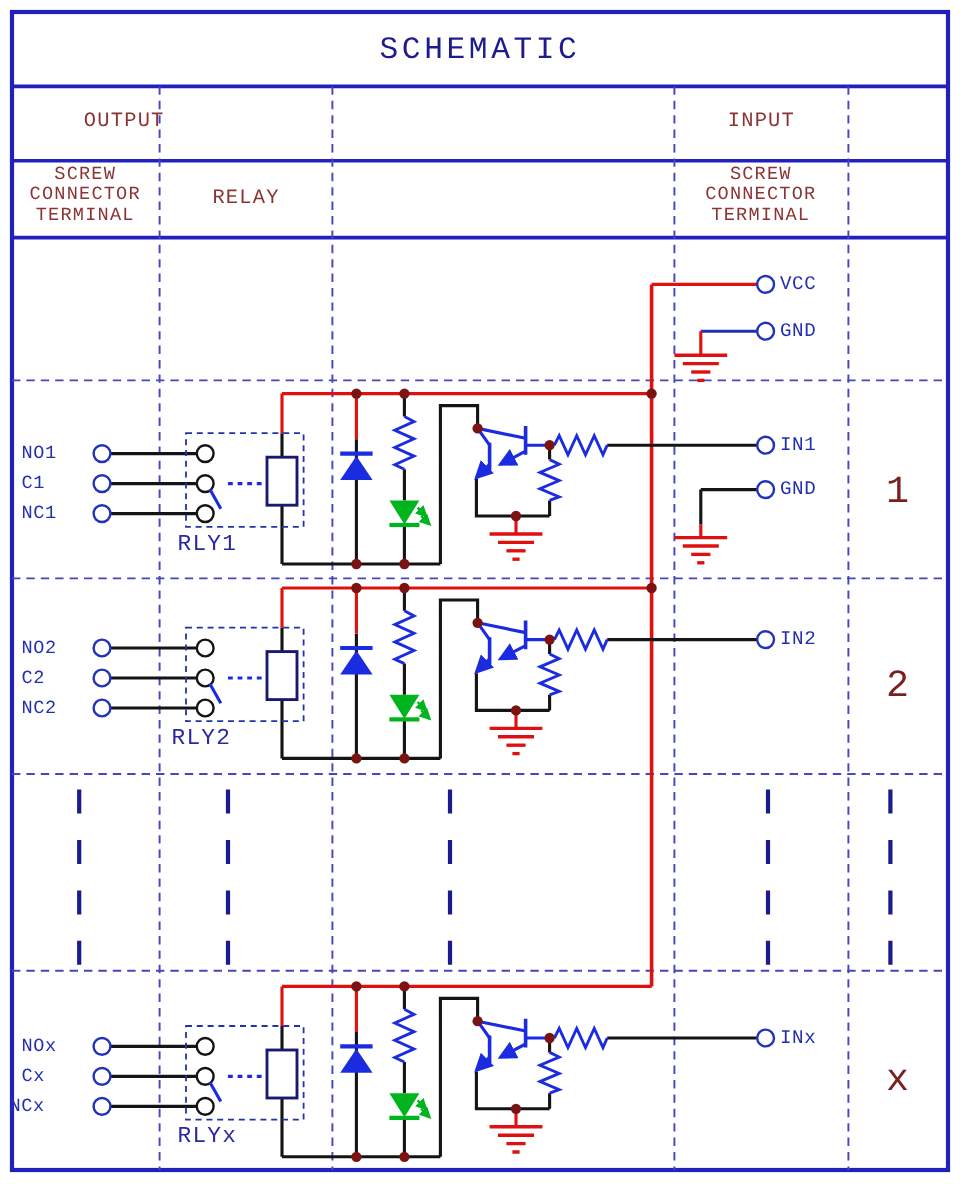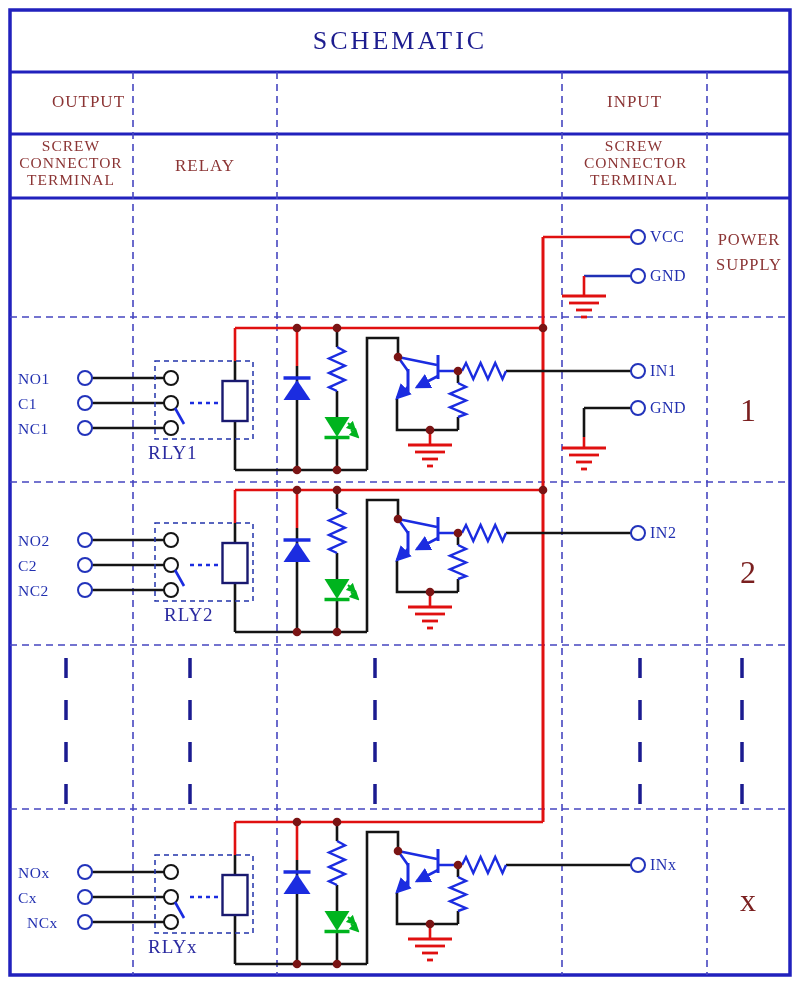--- a/index.html
+++ b/index.html
@@ -1,17 +1,17 @@
 <!DOCTYPE html>
 <html><head>
 <meta charset="utf-8">
 <style>
   html,body{margin:0;padding:0;background:#ffffff;}
   #page{position:relative;width:800px;height:988px;background:#ffffff;
-        font-family:Liberation Serif, serif;overflow:hidden;}
+        font-family:Liberation Mono, monospace;overflow:hidden;}
   #page svg{position:absolute;left:0;top:0;}
   .lbl{position:absolute;white-space:pre-wrap;}
   .hdr{color:#8b3434;letter-spacing:1px;text-align:center;}
   .title{color:#1c1c8f;font-size:26px;letter-spacing:3px;text-align:center;line-height:32px;}
   .colhead{font-size:17px;line-height:20px;}
   .subhead{font-size:15.5px;line-height:17px;}
   .chnum{color:#7a1f1f;font-size:32px;text-align:center;line-height:34px;}
   .tlabel{color:#2230b0;font-size:15.5px;line-height:19px;letter-spacing:0.5px;}
   .plabel{color:#2230b0;font-size:16px;line-height:20px;letter-spacing:0.5px;}
   .rly{color:#2a2aa0;font-size:19px;line-height:22px;text-align:left;letter-spacing:1px;}
@@ -162,46 +162,45 @@
     <path d="M66 658 V678 M66 700 V720 M66 742 V762 M66 784 V804"></path>
     <path d="M190 658 V678 M190 700 V720 M190 742 V762 M190 784 V804"></path>
     <path d="M375 658 V678 M375 700 V720 M375 742 V762 M375 784 V804"></path>
     <path d="M640 658 V678 M640 700 V720 M640 742 V762 M640 784 V804"></path>
     <path d="M742 658 V678 M742 700 V720 M742 742 V762 M742 784 V804"></path>
   </g>
 </svg>
 
 <div class="lbl title" style="left:0;top:25px;width:800px;">SCHEMATIC</div>
 
-<div class="lbl hdr colhead" style="left:27px;top:92px;width:123px;">OUTPUT</div>
+<div class="lbl hdr colhead" style="left:10px;top:92px;width:123px;padding-left:32px;">OUTPUT</div>
 <div class="lbl hdr colhead" style="left:562px;top:92px;width:145px;">INPUT</div>
 
 <div class="lbl hdr subhead" style="left:16px;top:137px;width:110px;">SCREW CONNECTOR TERMINAL</div>
 <div class="lbl hdr colhead" style="left:133px;top:156px;width:144px;">RELAY</div>
 <div class="lbl hdr subhead" style="left:584px;top:137px;width:100px;">SCREW CONNECTOR TERMINAL</div>
 
 <div class="lbl plabel" style="left:650px;top:227px;">VCC</div>
 <div class="lbl plabel" style="left:650px;top:266px;">GND</div>
-<div class="lbl hdr" style="left:709px;top:227px;width:80px;font-size:16.5px;line-height:25px;">POWER SUPPLY</div>
 
 <div class="lbl tlabel" style="left:18px;top:369px;width:60px;">NO1</div>
 <div class="lbl tlabel" style="left:18px;top:394px;width:60px;">C1</div>
 <div class="lbl tlabel" style="left:18px;top:419px;width:60px;">NC1</div>
 <div class="lbl rly" style="left:148px;top:442px;width:100px;">RLY1</div>
 <div class="lbl plabel" style="left:650px;top:361px;">IN1</div>
 <div class="lbl plabel" style="left:650px;top:398px;">GND</div>
 <div class="lbl chnum" style="left:708px;top:393px;width:80px;">1</div>
 
 <div class="lbl tlabel" style="left:18px;top:531px;width:60px;">NO2</div>
 <div class="lbl tlabel" style="left:18px;top:556px;width:60px;">C2</div>
 <div class="lbl tlabel" style="left:18px;top:581px;width:60px;">NC2</div>
-<div class="lbl rly" style="left:164px;top:604px;width:100px;">RLY2</div>
+<div class="lbl rly" style="left:143px;top:604px;width:100px;">RLY2</div>
 <div class="lbl plabel" style="left:650px;top:523px;">IN2</div>
 <div class="lbl chnum" style="left:708px;top:555px;width:80px;">2</div>
 
 <div class="lbl tlabel" style="left:18px;top:863px;width:60px;">NOx</div>
 <div class="lbl tlabel" style="left:18px;top:888px;width:60px;">Cx</div>
-<div class="lbl tlabel" style="left:27px;top:913px;width:60px;">NCx</div>
+<div class="lbl tlabel" style="left:8px;top:913px;width:60px;">NCx</div>
 <div class="lbl rly" style="left:148px;top:936px;width:100px;">RLYx</div>
 <div class="lbl plabel" style="left:650px;top:855px;">INx</div>
 <div class="lbl chnum" style="left:708px;top:883px;width:80px;">x</div>
 
 </div>
 
 </body></html>

